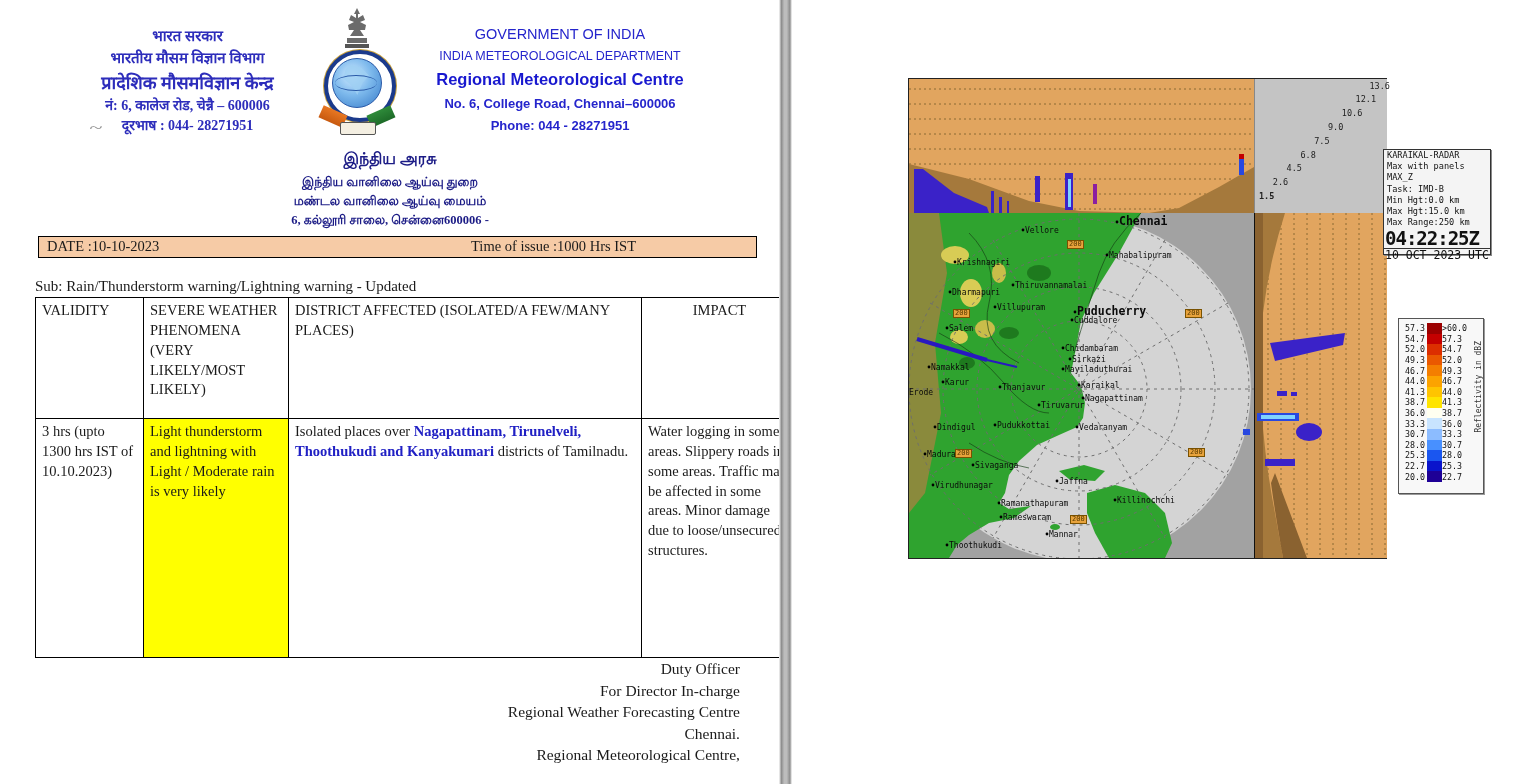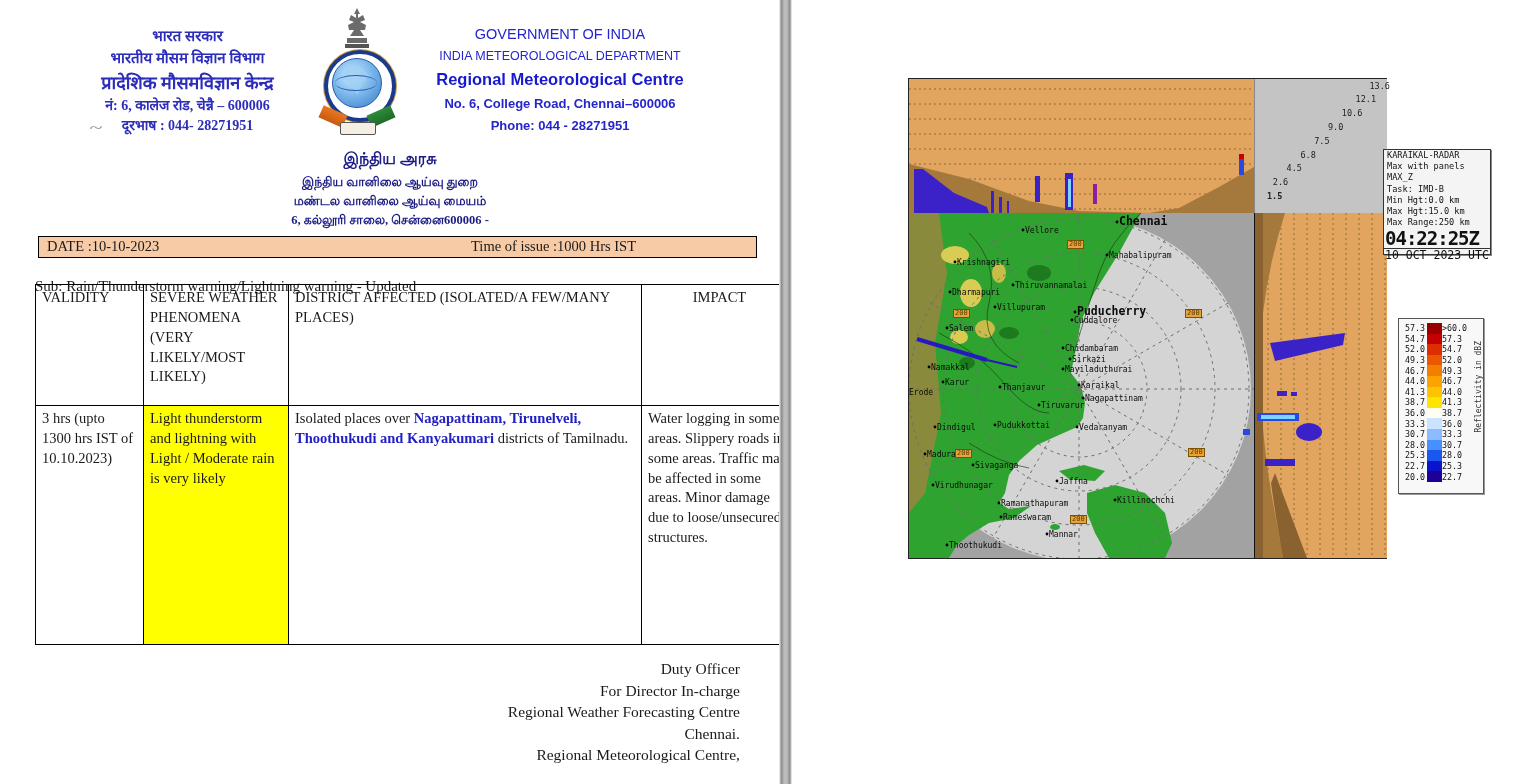--- a/index.html
+++ b/index.html
@@ -51,21 +51,21 @@
 
   
   #date-bar{position:absolute;left:38px;top:236px;width:717px;height:20px;background:#f6cba6;
             border:1px solid #000;font-size:14.5px;}
   #date-text{position:absolute;left:8px;top:1px;}
   #time-text{position:absolute;left:432px;top:1px;}
 
   #subject-line{position:absolute;left:35px;top:278px;font-size:15px;}
 
   
-  #warning-table{position:absolute;left:35px;top:284px;border-collapse:collapse;table-layout:fixed;width:710px;}
+  #warning-table{position:absolute;left:35px;top:297px;border-collapse:collapse;table-layout:fixed;width:710px;}
   #warning-table td,#warning-table th{border:1px solid #000;vertical-align:top;padding:3px 6px 4px 6px;
             font-size:14.5px;font-weight:normal;text-align:left;line-height:1.37;}
   #warning-table th.c0{width:95px;}
   #warning-table th.c1{width:132px;}
   #warning-table th.c2{width:340px;}
   #warning-table th.c3{width:143px;}
   #warning-table .impact-h{text-align:center;}
   #warning-table .hdr-row th{height:113px;}
   #warning-table .body-row td{height:231px;}
   td.phenomena{background:#ffff00;}
@@ -213,21 +213,21 @@
         <rect x="126" y="97" width="5" height="26" fill="#3a22c8"></rect>
         <rect x="156" y="94" width="8" height="37" fill="#3a22c8"></rect>
         <rect x="159" y="100" width="3" height="28" fill="#7fd4ff"></rect>
         <rect x="184" y="105" width="4" height="20" fill="#8b1fa0"></rect>
         <rect x="330" y="75" width="5" height="21" fill="#2848e0"></rect>
         <rect x="330" y="75" width="5" height="5" fill="#c40000"></rect>
       </svg>
     </div>
 
     <div id="height-panel">
-        <span class="hgt" style="left: 12px; top: 112px; font-weight: bold;">1.5</span>
+        <span class="hgt" style="left: 4px; top: 112px; font-weight: bold;">1.5</span>
         <span class="hgt" style="left: 17.8px; top: 98.2px;">2.6</span>
         <span class="hgt" style="left: 31.6px; top: 84.4px;">4.5</span>
         <span class="hgt" style="left: 45.4px; top: 70.6px;">6.8</span>
         <span class="hgt" style="left: 59.2px; top: 56.8px;">7.5</span>
         <span class="hgt" style="left: 73px; top: 43px;">9.0</span>
         <span class="hgt" style="left: 86.8px; top: 29.2px;">10.6</span>
         <span class="hgt" style="left: 100.6px; top: 15.4px;">12.1</span>
         <span class="hgt" style="left: 114.4px; top: 1.6px;">13.6</span>
       </div>
 

